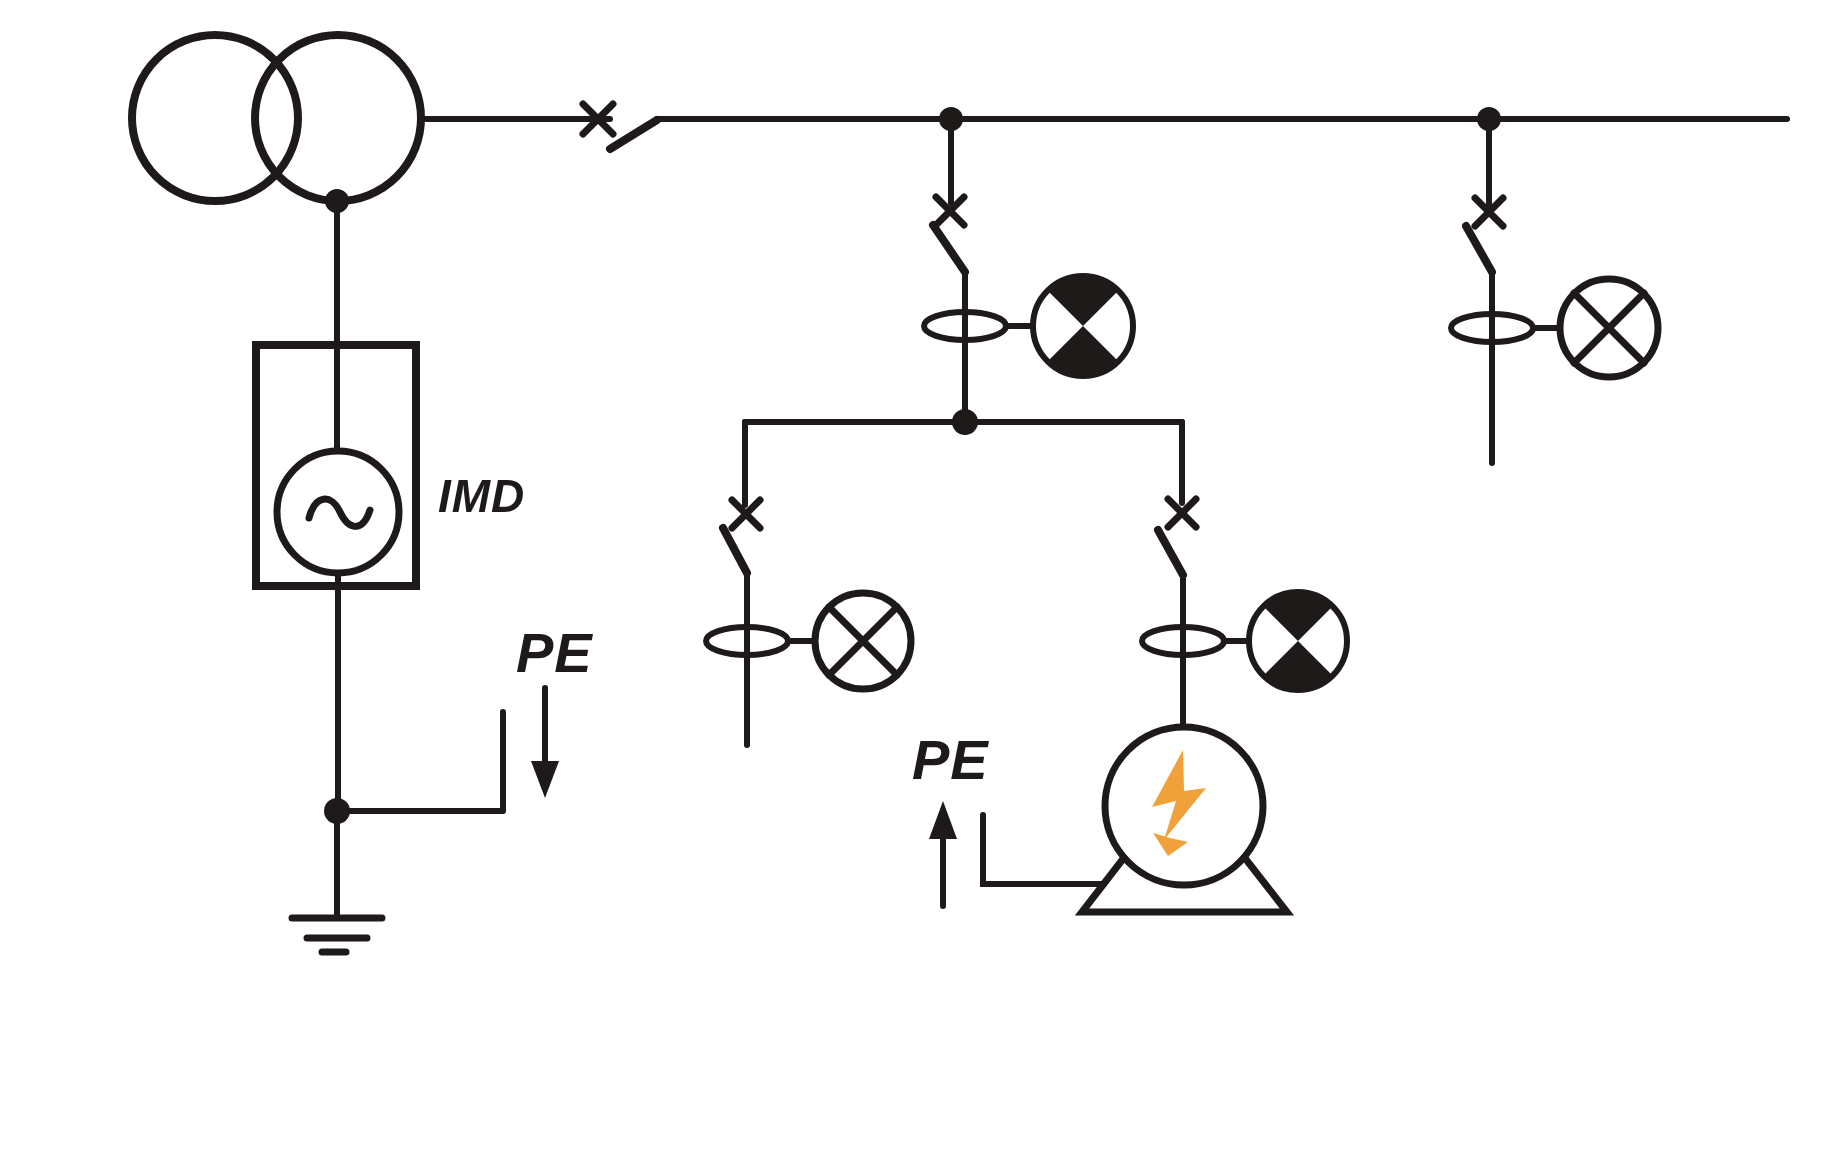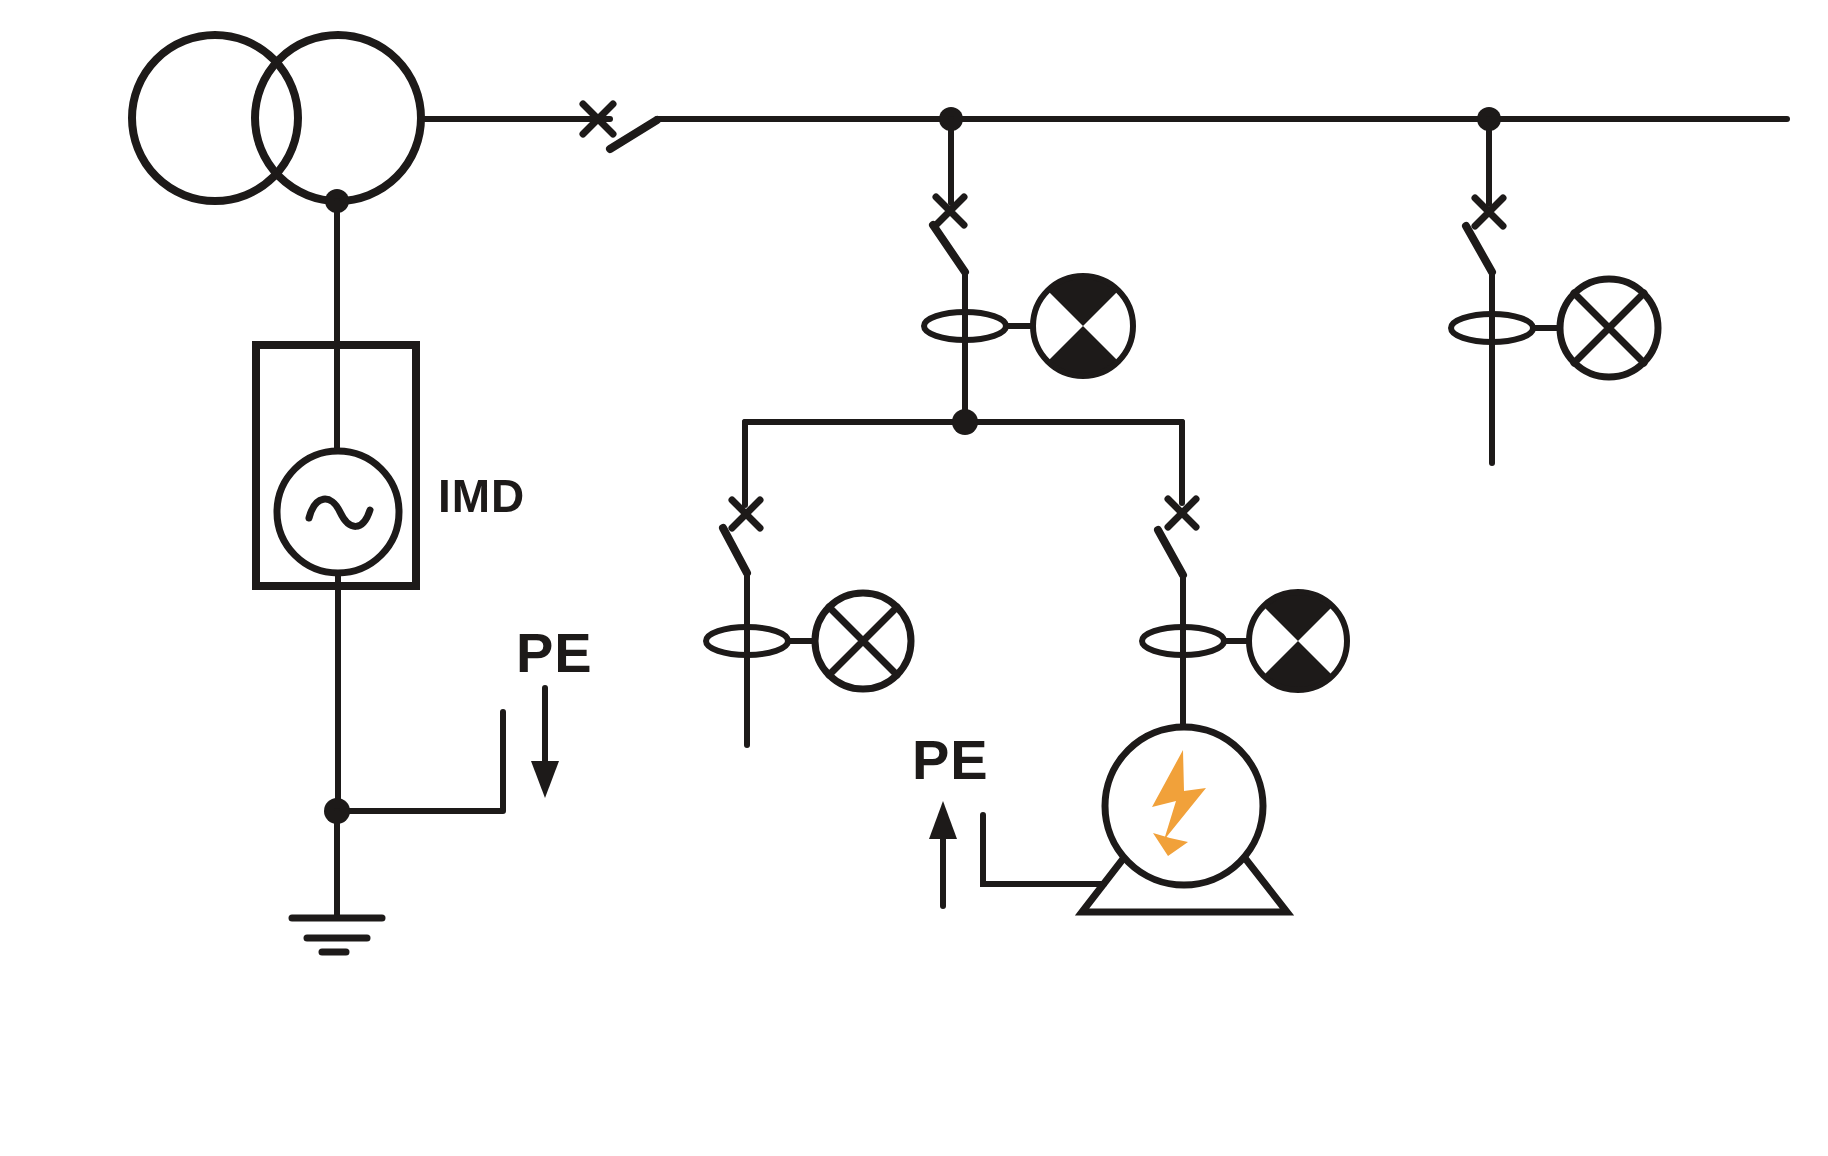--- a/index.html
+++ b/index.html
@@ -8,20 +8,21 @@
     --background: #ffffff;
   }
   * { margin: 0; padding: 0; box-sizing: border-box; }
   html, body { background: var(--background); }
   .stage {
     position: relative;
     width: 1828px;
     height: 1156px;
     background: var(--background);
     overflow: hidden;
+    font-style: italic;
   }
   svg { display: block; width: 100%; height: 100%; }
 
   .wire   { stroke: var(--line); stroke-width: 6; fill: none; stroke-linecap: round; }
   .blade  { stroke: var(--line); stroke-width: 8; fill: none; stroke-linecap: round; }
   .x-mark { stroke: var(--line); stroke-width: 7; fill: none; stroke-linecap: round; }
   .dot    { fill: var(--line); stroke: none; }
   .outline       { stroke: var(--line); stroke-width: 7; fill: none; }
   .outline-thick { stroke: var(--line); stroke-width: 8; fill: none; }
   .outline-white { stroke: var(--line); stroke-width: 7; fill: var(--background); }

